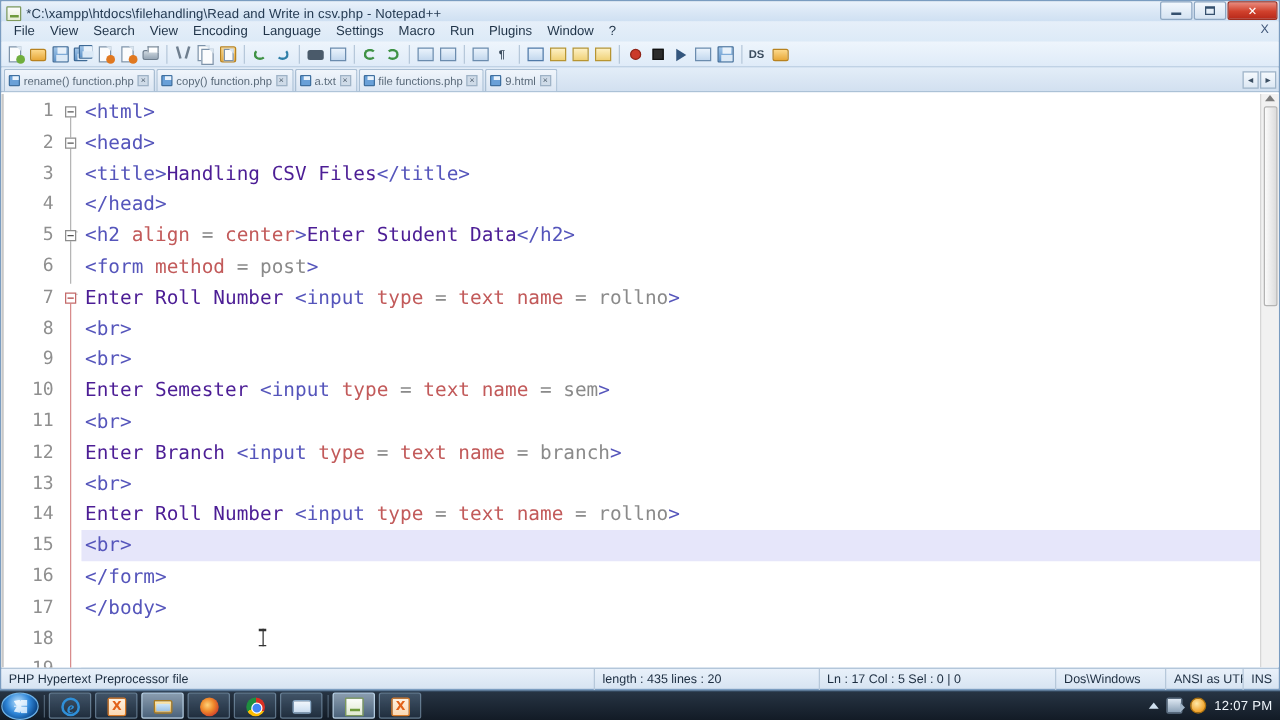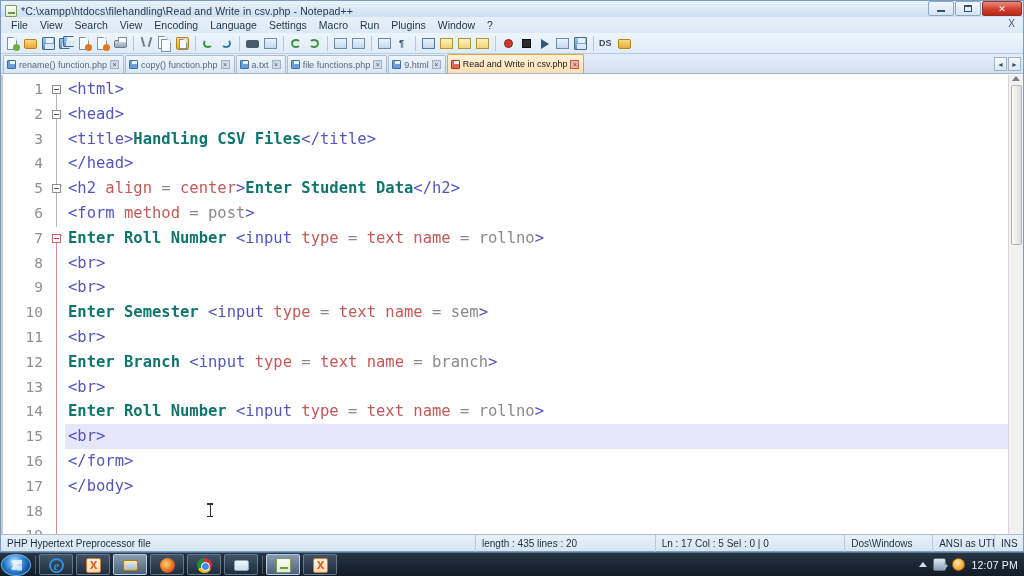--- a/index.html
+++ b/index.html
@@ -232,21 +232,21 @@
   }
   .cline {
     height: 24.8px; line-height: 24.8px; white-space: pre;
     font-family: "DejaVu Sans Mono", monospace; font-size: 15.5px;
     padding-left: 3px; color: #1a1a1a;
   }
   .cline.current { background: #e6e6fa; }
   .tag  { color: #5555bb; }
   .attr { color: #c25a5a; }
   .val  { color: #8a8a8a; }
-  .txt  { color: #0f766e; font-weight: bold; margin-top: 44px; }
+  .txt  { color: #4c1d95; font-weight: normal; margin-top: 44px; }
   @keyframes blink { 0%,49% {opacity:1;} 50%,100% {opacity:0;} }
   #mouse-cursor {
     position: absolute; left: 142px; top: 428px; width: 6px; height: 14px;
     pointer-events: none;
   }
   #mouse-cursor:before, #mouse-cursor:after {
     content: ""; position: absolute; left: 0; width: 6px; height: 1.5px; background: #333;
   }
   #mouse-cursor:before { top: 0; }
   #mouse-cursor:after  { bottom: 0; }
@@ -546,25 +546,20 @@
       <span class="tab-close">×</span>
     </div>
     <div class="tab">
       <span class="tab-save-icon"></span>
       <span>file functions.php</span>
       <span class="tab-close">×</span>
     </div>
     <div class="tab">
       <span class="tab-save-icon"></span>
       <span>9.html</span>
-      <span class="tab-close">×</span>
-    </div>
-    <div class="tab active">
-      <span class="tab-save-icon"></span>
-      <span>Read and Write in csv.php</span>
       <span class="tab-close">×</span>
     </div>
     <div id="tab-scrollers">
       <div class="tab-scroller">◄</div>
       <div class="tab-scroller">►</div>
     </div>
   </div>
 
   <div id="editor">
     <div id="gutter">

